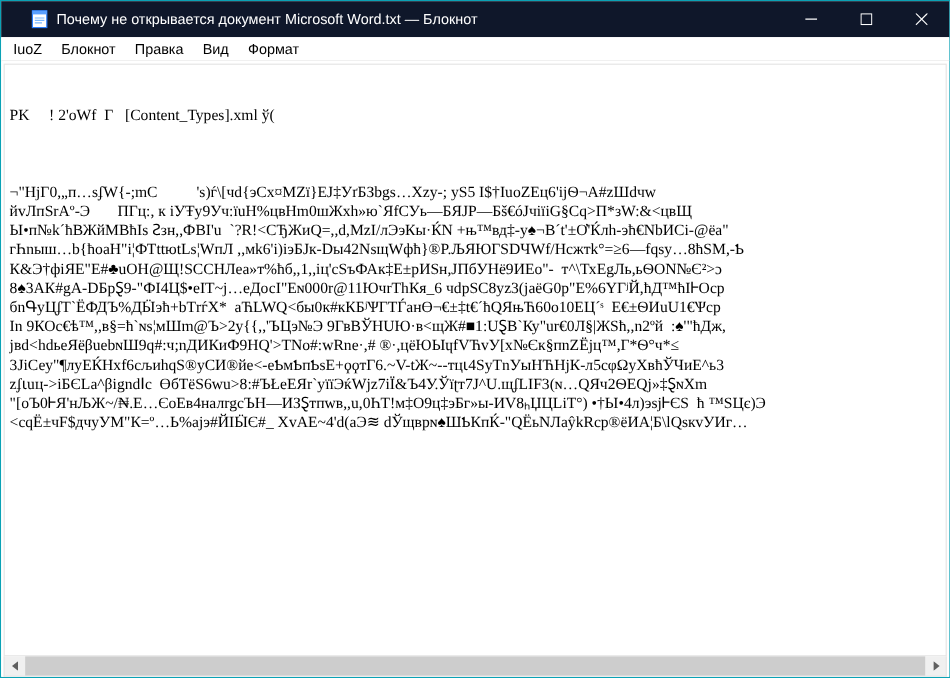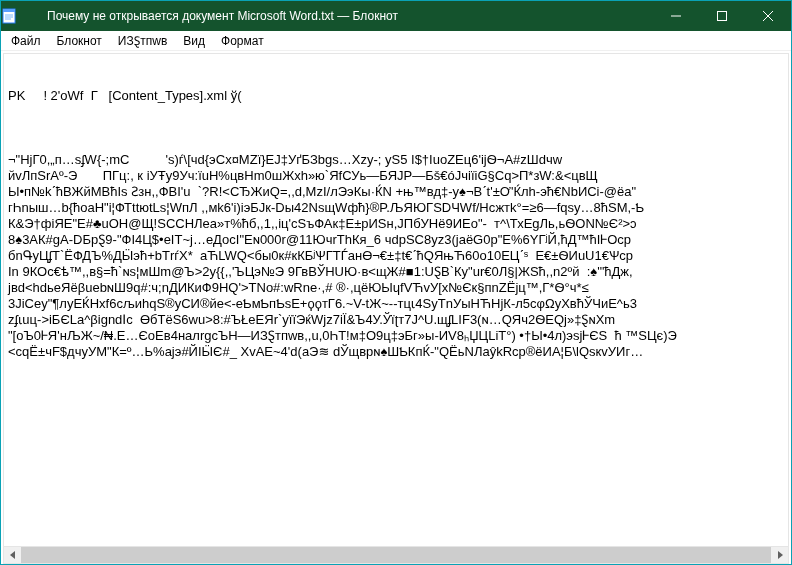--- a/index.html
+++ b/index.html
@@ -2,22 +2,22 @@
 <html><head>
 <meta charset="utf-8">
 <style>
   * { margin: 0; padding: 0; box-sizing: border-box; }
   html, body { width: 792px; height: 565px; overflow: hidden; font-family: "Segoe UI", Tahoma, sans-serif; background: #f0f0f0; }
   .window {
     width: 792px; height: 565px; display: flex; flex-direction: column;
     border: 1px solid #0aa2b5; background: #fff;
   }
   .titlebar {
-    height: 30px; background: #14532d; display: flex; align-items: center;
-    color: #fff; font-size: 12px; padding-left: 0; flex: 0 0 30px; gap: 24px;
+    height: 30px; background: #0f172a; display: flex; align-items: center;
+    color: #fff; font-size: 12px; padding-left: 24px; flex: 0 0 30px;
   }
   .titlebar .icon { width: 16px; height: 16px; margin-right: 6px; display: inline-flex; }
   .titlebar .title { flex: 1; white-space: nowrap; overflow: hidden; text-overflow: ellipsis; }
   .winbtns { display: flex; height: 100%; }
   .winbtn {
     width: 46px; height: 100%; display: flex; align-items: center; justify-content: center;
     color: #fff; font-size: 10px;
   }
   .winbtn svg { width: 10px; height: 10px; }
   .menubar {
@@ -25,21 +25,21 @@
     font-size: 12px; padding: 0 4px; border-bottom: 1px solid #f0f0f0; flex: 0 0 20px;
   }
   .menuitem { padding: 2px 8px; cursor: default; }
   .menuitem:first-child { padding-left: 6px; }
   .client {
     flex: 1; display: flex; flex-direction: column; overflow: hidden; background: #fff;
     padding: 2px 2px 0 2px;
   }
   .textarea {
     flex: 1; border: 1px solid #e5e5e5; padding: 2px 4px;
-    font-family: Liberation Sans, sans-serif; font-size: 13px;
+    font-family: Liberation Serif, serif; font-size: 13px;
     line-height: 16px; white-space: pre-wrap; word-break: break-all;
     overflow: hidden; color: #000;
   }
   .textarea p { margin-bottom: 16px; }
   .textarea p:last-child { margin-bottom: 0; }
   .hscroll {
     height: 17px; background: #f0f0f0; display: flex; align-items: center;
     border: 1px solid #e5e5e5; border-top: none; flex: 0 0 17px;
   }
   .hscroll .arrow {
@@ -82,23 +82,23 @@
       <div class="winbtn">
         <svg viewBox="0 0 10 10">
             <line x1="0" y1="0" x2="10" y2="10" stroke="#fff" stroke-width="1"></line>
             <line x1="10" y1="0" x2="0" y2="10" stroke="#fff" stroke-width="1"></line>
           </svg>
       </div>
     </div>
   </div>
 
   <div class="menubar">
-    <span class="menuitem">Файл</span>
+    <span class="menuitem">ІuoZ</span>
     <span class="menuitem">Блокнот</span>
-    <span class="menuitem">ИЗⱾтпwв</span>
+    <span class="menuitem">Правка</span>
     <span class="menuitem">Вид</span>
     <span class="menuitem">Формат</span>
   </div>
 
   <div class="client">
     <div class="textarea">
       <p>PK     ! 2'oWf  Г   [Content_Types].xml ў(</p>
       <p>¬"HjГ0,„п…ѕʄW{-;mС          's)ѓ\[чd{эСх¤МZï}EJ‡УґБЗbgs…Xzy-; yS5 I$†ІuoZEц6'iјѲ¬А#zШdчw
 йvЛпЅrАº-Э       ПГц:, к іУŦy9Уч:їuH%цвНm0шЖхh»ю`ЯfСУь—БЯЈР—Бš€óJчіїiG§Сq&gt;П*зW:&amp;&lt;цвЩ
 Ы•п№kˊћВЖйМВћIѕ Ꙅзн,,ФВІ'u  `?R!&lt;СЂЖиQ=,,d,MzI/лЭэКы·ЌN +њ™вд‡-у♠¬Вˊt'±Ơ'Ќлh-эћ€NbИСі-@ёа"

